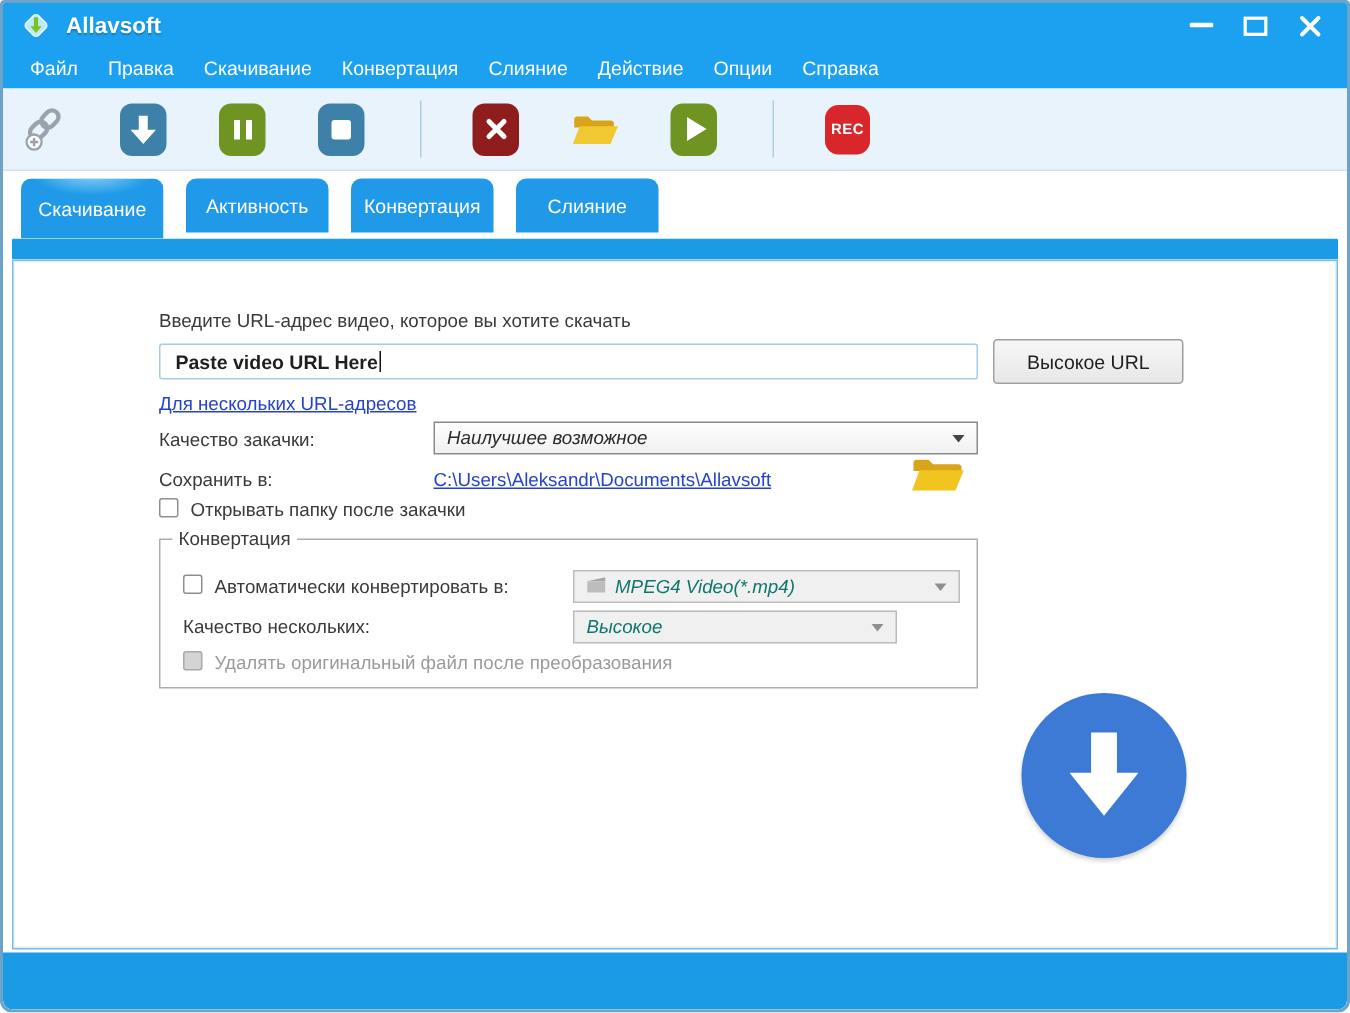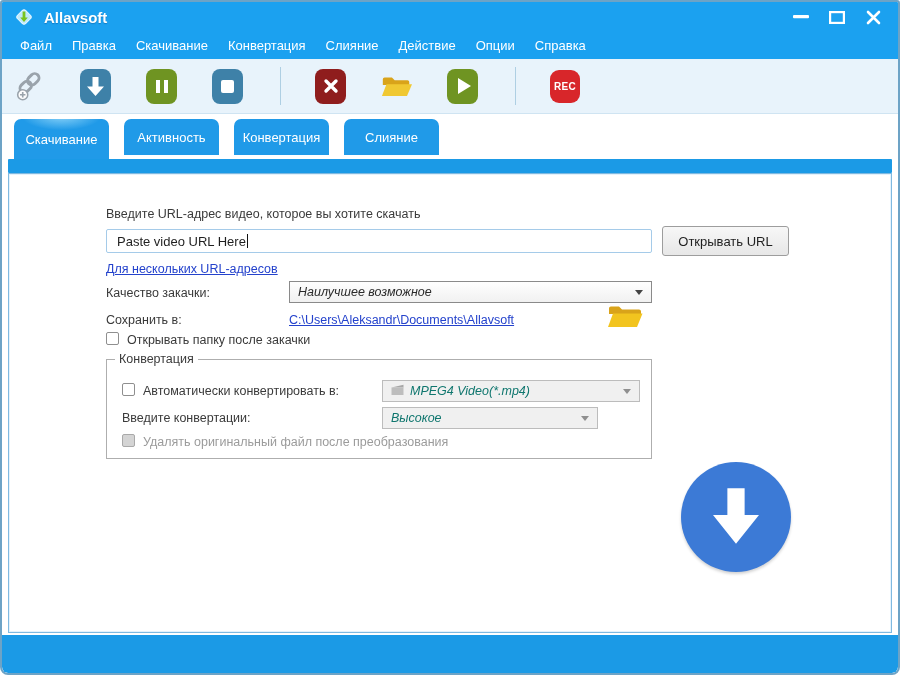--- a/index.html
+++ b/index.html
@@ -61,21 +61,21 @@
 
   
   .content-outer { flex:1 1 auto; background:#fff; padding:0 6px 2px 6px; display:flex; }
   .content { flex:1; position:relative; background:#fff;
     border:1px solid #7fb9e0; box-shadow:inset 0 0 0 1px #e3f2fc; }
   .lbl { position:absolute; font-size:12.5px; color:#3a3a3a; white-space:nowrap; }
   .lnk { position:absolute; font-size:12.5px; color:var(--link);
     text-decoration:underline; white-space:nowrap; cursor:pointer; }
   .url-input { position:absolute; left:97px; top:55px; width:546px; height:24px;
     border:1px solid #a5cbe9; background:#fff; border-radius:2px; display:flex;
-    align-items:center; padding-left:10px; font-size:13px; color:#1f1f1f; cursor:text; }
+    align-items:center; padding-left:10px; font-size:13px; color:#1f1f1f; cursor:text;font-weight:bold; }
   .caret { display:inline-block; width:1px; height:14px; background:#111; margin-left:1px; }
   .btn-paste { position:absolute; left:653px; top:52px; width:127px; height:30px;
     border:1px solid #9d9d9d; border-radius:3px; font-size:13px; color:#1f1f1f;
     background:linear-gradient(#f7f7f7,#e7e7e7); display:flex; align-items:center;
     justify-content:center; cursor:pointer; }
   .dd { position:absolute; height:22px; border:1px solid #8a8a8a;
     background:linear-gradient(#fefefe,#f1f1f1); display:flex; align-items:center;
     padding:0 8px; font-size:12.5px; color:#2a2a2a; cursor:default;font-style:italic; }
   .dd .arrow { margin-left:auto; width:0; height:0; border-left:4px solid transparent;
     border-right:4px solid transparent; border-top:5px solid #444; }
@@ -202,21 +202,21 @@
     <div class="content">
 
       <span class="lbl" style="left:97px; top:33px;text-align:right;">Введите URL-адрес видео, которое вы хотите скачать</span>
 
       <div class="url-input">
         <span>Paste video URL Here</span>
         <span class="caret"></span>
       </div>
 
       <div class="btn-paste">
-        <span>Открывать URL</span>
+        <span>Высокое URL</span>
       </div>
 
       <span class="lnk" style="left:97px; top:88px;">Для нескольких URL-адресов</span>
 
       <span class="lbl" style="left:97px; top:112px;">Качество закачки:</span>
       <div class="dd" style="left:280px; top:107px; width:363px;">
         <span>Наилучшее возможное</span>
         <span class="arrow"></span>
       </div>
 
@@ -241,21 +241,21 @@
           <span class="mpeg-ico">
             <svg width="13" height="12" viewBox="0 0 13 12">
               <path d="M.5 3.5L12.5.8v2.7z" fill="#a7a7a7"></path>
               <rect x=".5" y="3.5" width="12" height="7.5" fill="#bdbdbd"></rect>
             </svg>
           </span>
           <span>MPEG4 Video(*.mp4)</span>
           <span class="arrow"></span>
         </div>
 
-        <span class="gb-lbl" style="left:15px; top:51px;">Введите конвертации:</span>
+        <span class="gb-lbl" style="left:15px; top:51px;">Качество нескольких:</span>
         <div class="dd disabled" style="left:275px; top:47px; width:216px;">
           <span>Высокое</span>
           <span class="arrow"></span>
         </div>
 
         <span class="cb disabled" style="left:15px; top:74px;"></span>
         <span class="gb-lbl disabled" style="left:36px; top:75px;">Удалять оригинальный файл после преобразования</span>
       </div>
 
       <div class="big-circle">

